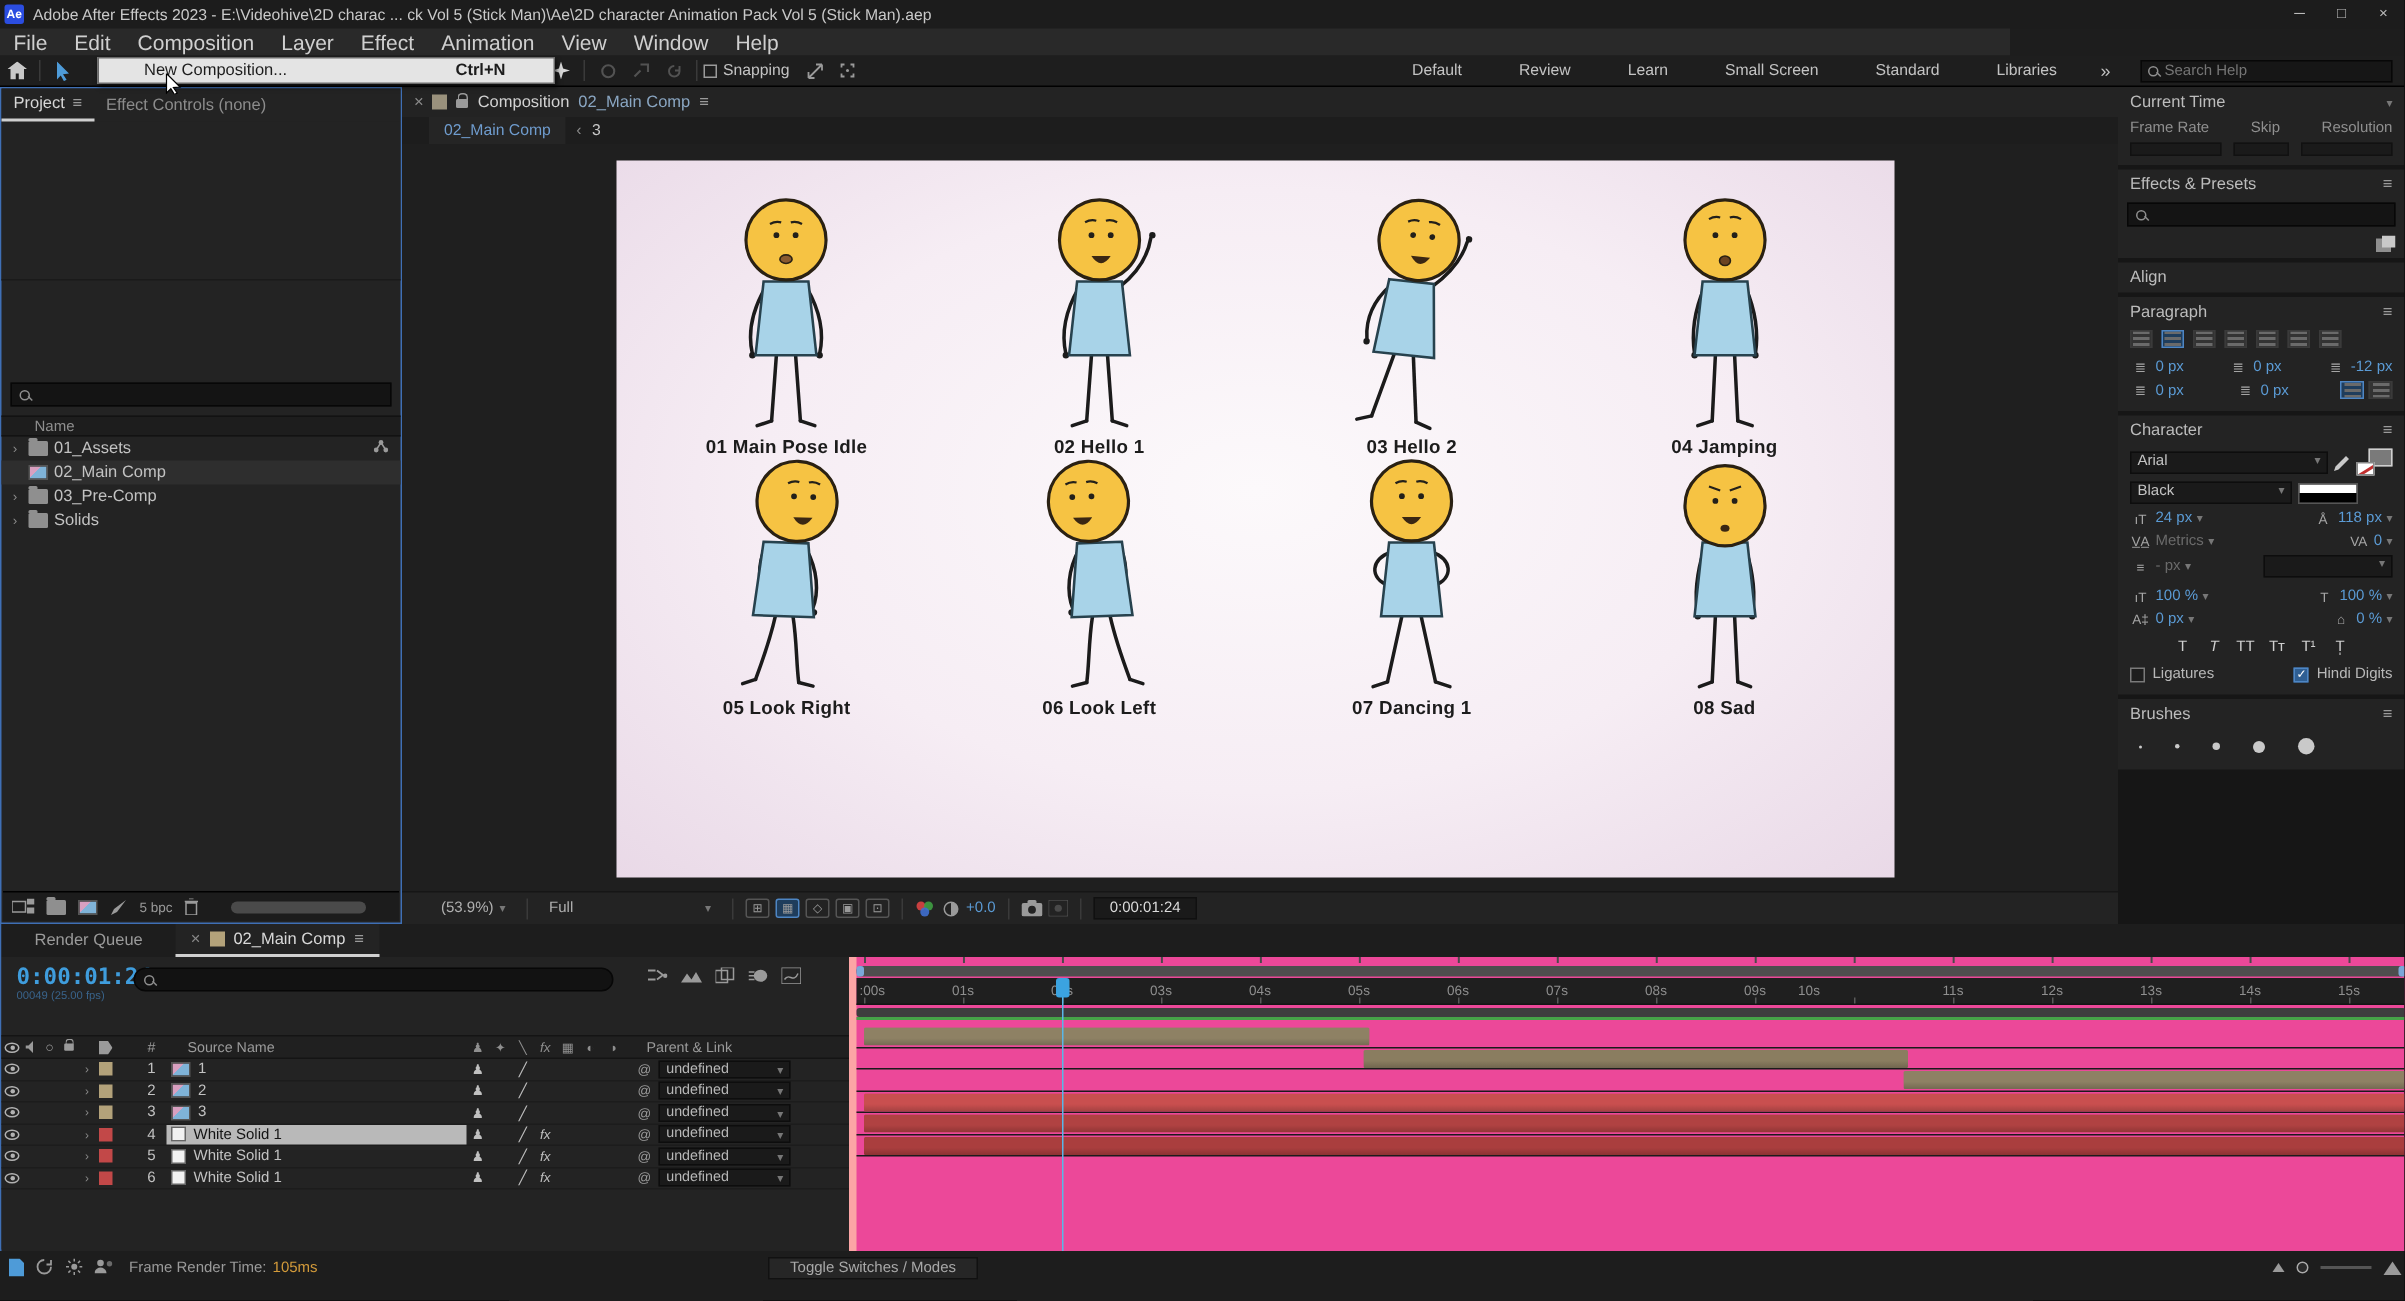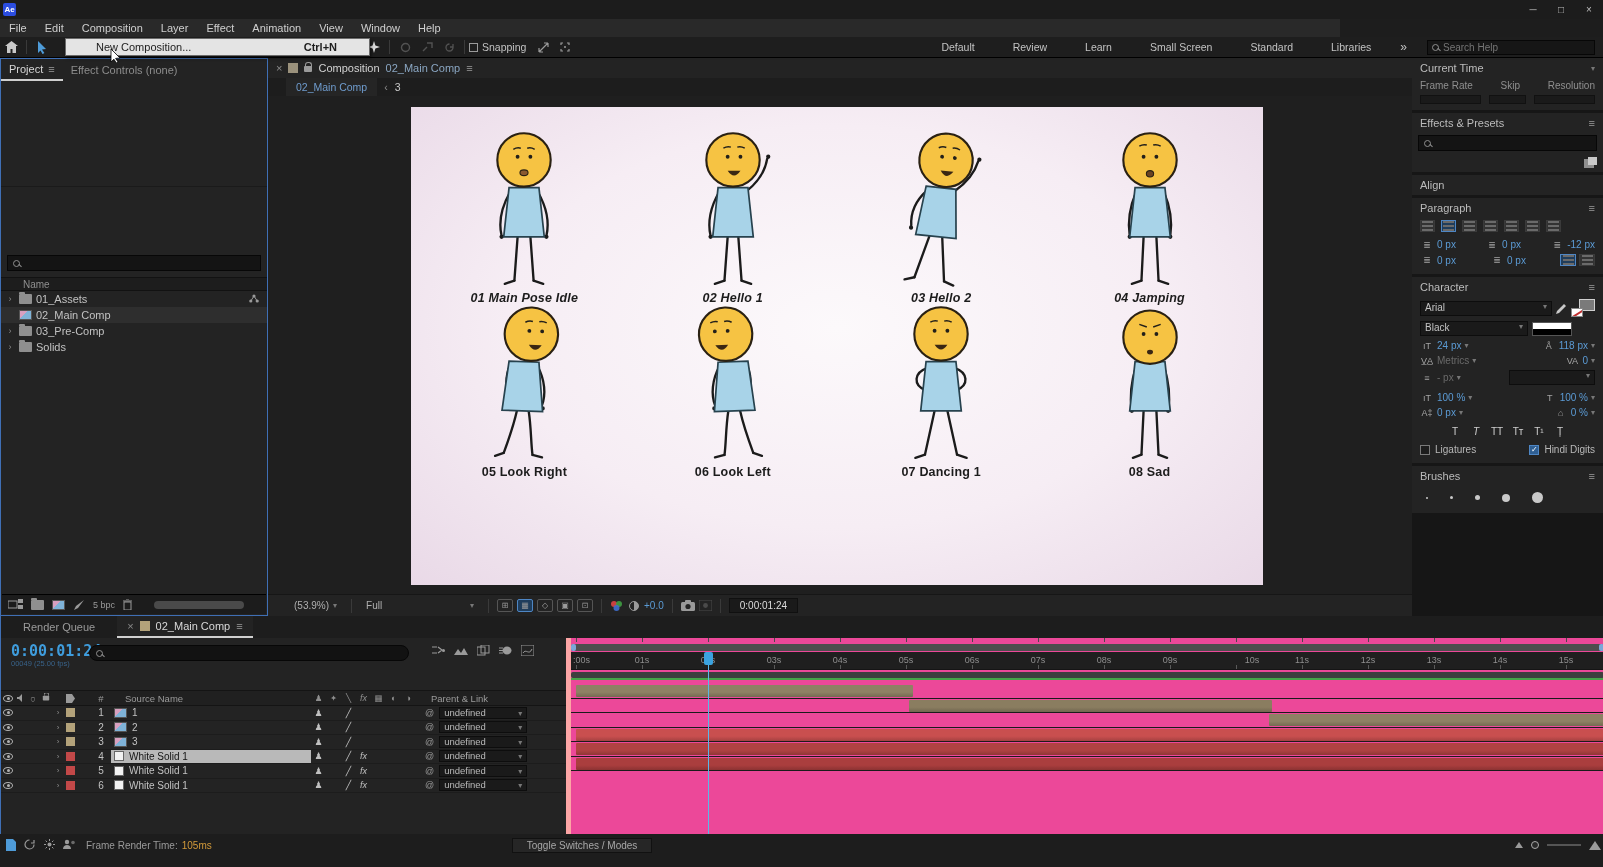--- a/index.html
+++ b/index.html
@@ -6,21 +6,21 @@
   *{box-sizing:border-box;font-family:"Liberation Sans",sans-serif;}
   .app{position:relative;width:1603px;height:867px;background:#1d1d1d;overflow:hidden;color:#bdbdbd;}
 
   
   .titlebar{position:absolute;left:0;top:0;width:1603px;height:19px;background:#1c1c1c;display:flex;align-items:center;font-size:10.5px;color:#c9c9c9;}
   .ae-logo{width:13px;height:13px;margin:0 6px 0 3px;background:#2b4de0;color:#fff;font-size:8px;font-weight:bold;display:flex;align-items:center;justify-content:center;border-radius:2px;}
   .win-btns{margin-left:auto;display:flex;}
   .win-btn{width:28px;height:19px;display:flex;align-items:center;justify-content:center;color:#bbb;font-size:10px;}
 
   
-  .menubar{position:absolute;left:0;top:19px;width:1340px;height:18px;background:#292929;display:flex;align-items:center;font-size:11px;color:#cfcfcf;}
+  .menubar{position:absolute;left:0;top:19px;width:1340px;height:18px;background:#292929;display:flex;align-items:center;font-size:14px;color:#cfcfcf;}
   .menu-item{padding:0 9px;height:18px;display:flex;align-items:center;}
 
   
   .toolbar{position:absolute;left:0;top:37px;width:1603px;height:21px;background:#1e1e1e;border-bottom:1px solid #000;display:flex;align-items:center;font-size:10.5px;}
   .tb-icon{width:22px;height:18px;display:flex;align-items:center;justify-content:center;flex:0 0 auto;}
   .tb-sep{width:1px;height:14px;background:#3a3a3a;margin:0 4px;flex:0 0 auto;}
   .tooltip{position:absolute;left:65px;top:1px;width:305px;height:18px;background:#e4e4e4;border:1px solid #6a6a6a;box-shadow:1px 2px 3px rgba(0,0,0,.6);display:flex;align-items:center;color:#1c1c1c;font-size:11px;z-index:30;}
   .tooltip .tt-label{margin-left:30px;}
   .tooltip .tt-key{margin-left:auto;margin-right:32px;font-weight:bold;}
   .cursor-arrow{position:absolute;left:110px;top:12px;z-index:31;}
@@ -66,21 +66,21 @@
   .chip{width:10px;height:10px;background:#9a917c;flex:0 0 auto;}
   .locki{width:8px;height:9px;position:relative;margin-top:2px;}
   .locki::before{content:'';position:absolute;left:1px;top:-3px;width:5px;height:4px;border:1.2px solid #9a9a9a;border-bottom:none;border-radius:3px 3px 0 0;}
   .locki::after{content:'';position:absolute;left:0;top:1px;width:8px;height:6px;background:#9a9a9a;border-radius:1px;}
   .vtabrow{height:18px;display:flex;align-items:center;background:#1d1d1d;font-size:10.5px;}
   .vtab{height:18px;display:flex;align-items:center;background:#252525;padding:0 10px;color:#6f9cce;gap:6px;}
   .vnav{color:#8a8a8a;padding:0 7px;}
   .viewport{position:absolute;left:0;top:38px;width:1144px;height:498px;background:#1f1f1f;}
   .canvas{position:absolute;left:143px;top:11px;width:852px;height:478px;background:radial-gradient(ellipse at 50% 46%,#fcf9fb 0%,#f6edf4 55%,#e9d9e7 100%);}
   .char-row{display:flex;justify-content:space-evenly;}
-  .char-row.r1{margin-top:22px;font-style:italic;}
+  .char-row.r1{margin-top:22px;}
   .char-row.r2{margin-top:-2px;}
   .char-cell{width:190px;display:flex;flex-direction:column;align-items:center;}
   .char-label{font-size:12.5px;font-weight:bold;color:#1c1c1c;margin-top:4px;letter-spacing:.2px;}
   .vbottom{position:absolute;left:0;bottom:0;width:1144px;height:22px;background:#232323;border-top:1px solid #161616;display:flex;align-items:center;font-size:10px;color:#b0b0b0;padding-left:20px;gap:4px;}
   .vb-dd{display:flex;align-items:center;gap:4px;padding:0 6px;}
   .vb-ico{width:16px;height:13px;border:1px solid #555;border-radius:2px;display:flex;align-items:center;justify-content:center;font-size:8px;color:#9a9a9a;}
   .vb-ico.active{background:#1f3d5c;border-color:#4e86c4;}
   .tc-chip{color:#dcdcdc;padding:1px 10px;background:#1a1a1a;border:1px solid #101010;}
   .bluev{color:#5b9bd5;}
 
@@ -158,20 +158,21 @@
   .tri.big{border-left-width:6px;border-right-width:6px;border-bottom-width:9px;}
   .knob{width:8px;height:8px;border:1px solid #aaa;border-radius:50%;background:#2a2a2a;}
 </style>
 </head>
 <body>
 
 <div class="app">
 
   <div class="titlebar">
     <div class="ae-logo">Ae</div>
+    <span>Adobe After Effects 2023 - E:\Videohive\2D charac ... ck Vol 5 (Stick Man)\Ae\2D character Animation Pack Vol 5 (Stick Man).aep</span>
     <div class="win-btns">
       <div class="win-btn">─</div>
       <div class="win-btn">□</div>
       <div class="win-btn">×</div>
     </div>
   </div>
 
   <div class="menubar" id="menubar">
       <div class="menu-item">File</div>
       <div class="menu-item">Edit</div>
@@ -1062,21 +1063,21 @@
           <span class="rlabel" style="left: 335px;">05s</span>
           <div class="rtick" style="left: 335px;"></div>
           <span class="rlabel" style="left: 401px;">06s</span>
           <div class="rtick" style="left: 401px;"></div>
           <span class="rlabel" style="left: 467px;">07s</span>
           <div class="rtick" style="left: 467px;"></div>
           <span class="rlabel" style="left: 533px;">08s</span>
           <div class="rtick" style="left: 533px;"></div>
           <span class="rlabel" style="left: 599px;">09s</span>
           <div class="rtick" style="left: 599px;"></div>
-          <span class="rlabel" style="left: 681px;">10s</span>
+          <span class="rlabel" style="left: 635px;">10s</span>
           <div class="rtick" style="left: 665px;"></div>
           <span class="rlabel" style="left: 731px;">11s</span>
           <div class="rtick" style="left: 731px;"></div>
           <span class="rlabel" style="left: 797px;">12s</span>
           <div class="rtick" style="left: 797px;"></div>
           <span class="rlabel" style="left: 863px;">13s</span>
           <div class="rtick" style="left: 863px;"></div>
           <span class="rlabel" style="left: 929px;">14s</span>
           <div class="rtick" style="left: 929px;"></div>
           <span class="rlabel" style="left: 995px;">15s</span>

